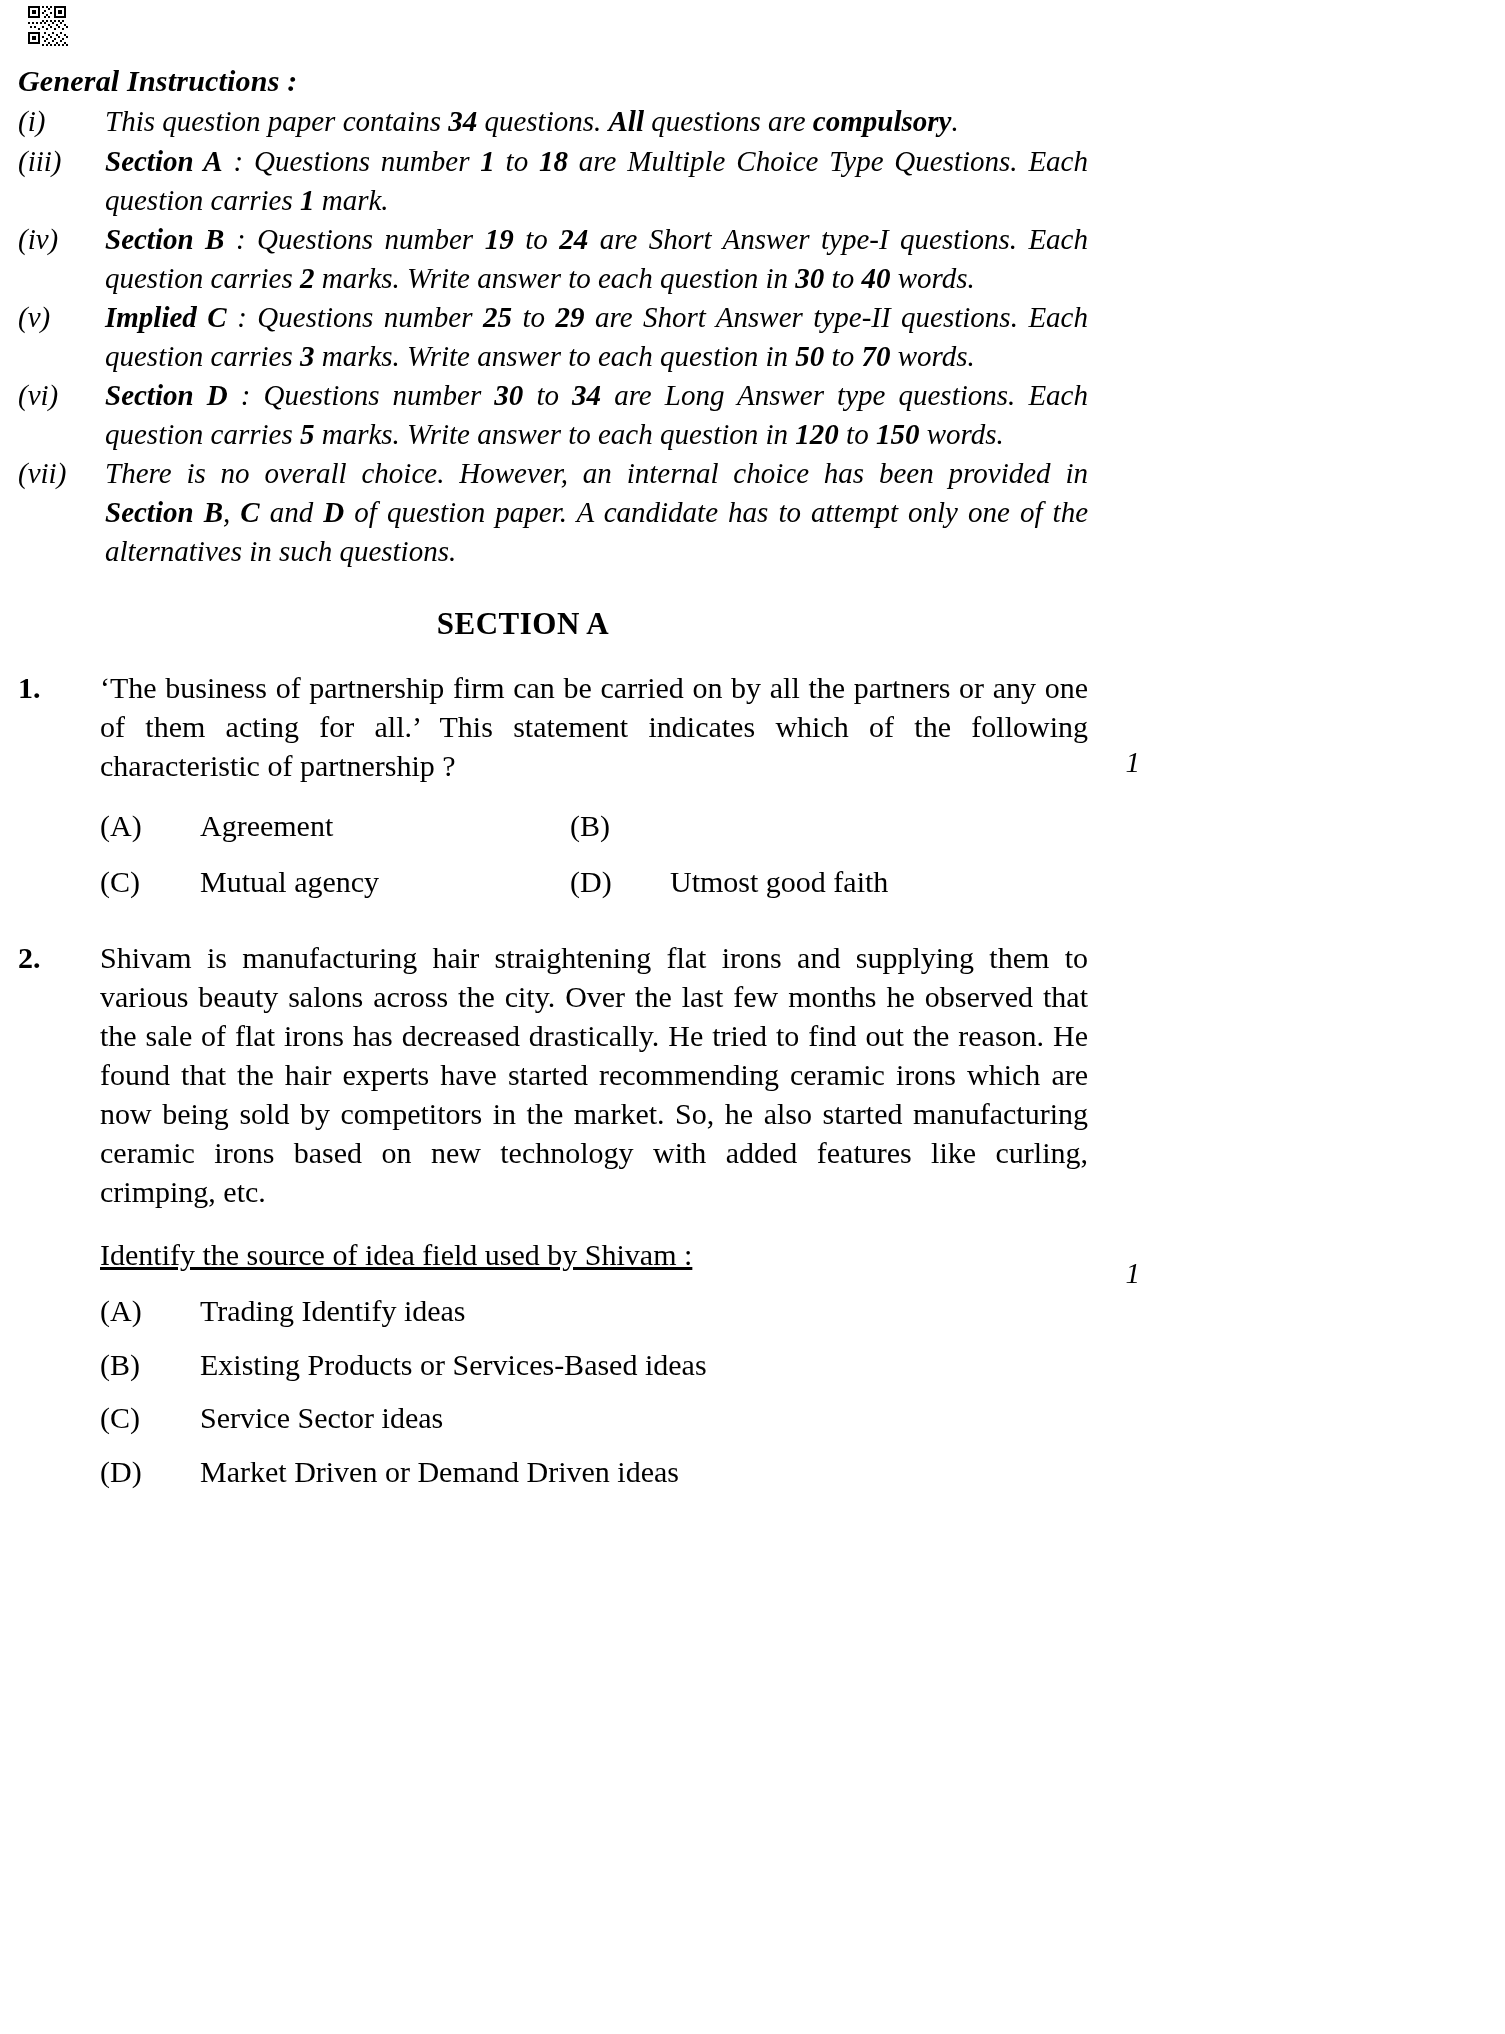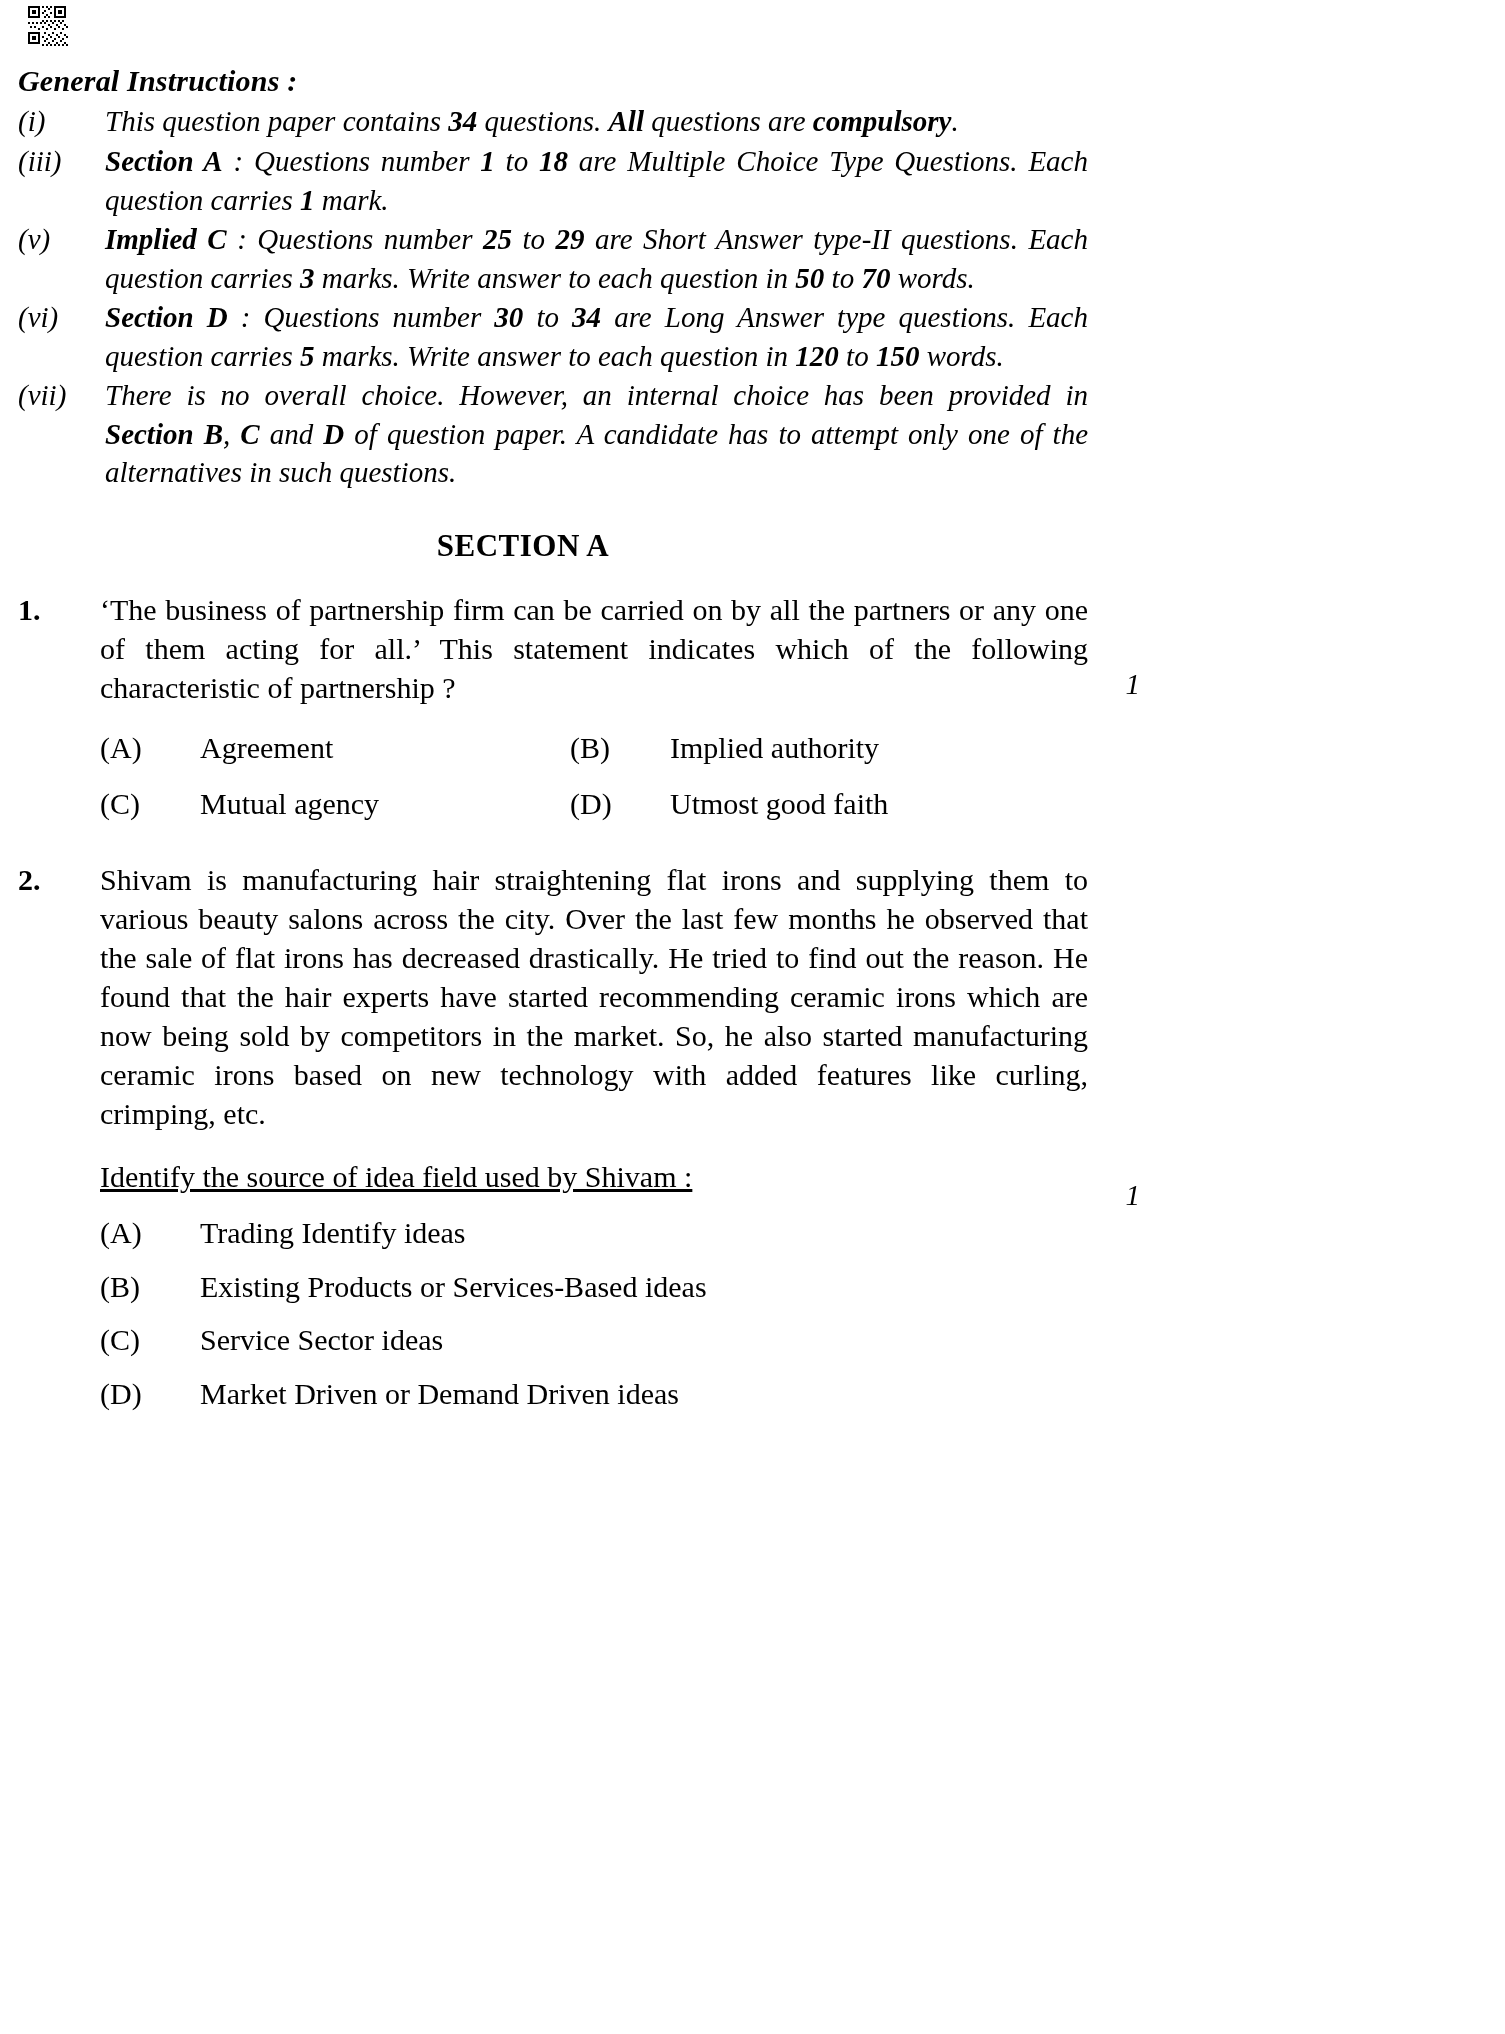--- a/index.html
+++ b/index.html
@@ -260,20 +260,24 @@
     <div>
       <div class="instr-row">
         <div class="instr-num">(i)</div>
         <div class="instr-txt">This question paper contains <b>34</b> questions. <b>All</b> questions are <b>compulsory</b>.</div>
       </div>
       <div class="instr-row">
         <div class="instr-num">(iii)</div>
         <div class="instr-txt"><b>Section A</b> : Questions number <b>1</b> to <b>18</b> are Multiple Choice Type Questions. Each question carries <b>1</b> mark.</div>
       </div>
       <div class="instr-row">
+        <div class="instr-num">(iv)</div>
+        <div class="instr-txt"><b>Section B</b> : Questions number <b>19</b> to <b>24</b> are Short Answer type-I questions. Each question carries <b>2</b> marks. Write answer to each question in <b>30</b> to <b>40</b> words.</div>
+      </div>
+      <div class="instr-row">
         <div class="instr-num">(v)</div>
         <div class="instr-txt"><b>Implied C</b> : Questions number <b>25</b> to <b>29</b> are Short Answer type-II questions.  Each question carries <b>3</b> marks. Write answer to each question in <b>50</b> to <b>70</b> words.</div>
       </div>
       <div class="instr-row">
         <div class="instr-num">(vi)</div>
         <div class="instr-txt"><b>Section D</b> : Questions number <b>30</b> to <b>34</b> are Long Answer type questions. Each question carries <b>5</b> marks. Write answer to each question in <b>120</b> to <b>150</b> words.</div>
       </div>
       <div class="instr-row">
         <div class="instr-num">(vii)</div>
         <div class="instr-txt">There is no overall choice. However, an internal choice has been provided in <b>Section B</b>, <b>C</b> and <b>D</b> of question paper. A candidate has to attempt only one of the alternatives in such questions.</div>
@@ -289,21 +293,20 @@
         <div class="marks" style="top:76px;">1</div>
 
         <div class="opts-2col">
           <div class="opt-line">
             <div class="opt-cell left">
               <div class="opt-key">(A)</div>
               <div class="opt-val">Agreement</div>
             </div>
             <div class="opt-cell right">
               <div class="opt-key">(B)</div>
-              <div class="opt-val">Implied authority</div>
             </div>
           </div>
           <div class="opt-line">
             <div class="opt-cell left">
               <div class="opt-key">(C)</div>
               <div class="opt-val">Mutual agency</div>
             </div>
             <div class="opt-cell right">
               <div class="opt-key">(D)</div>
               <div class="opt-val">Utmost good faith</div>

